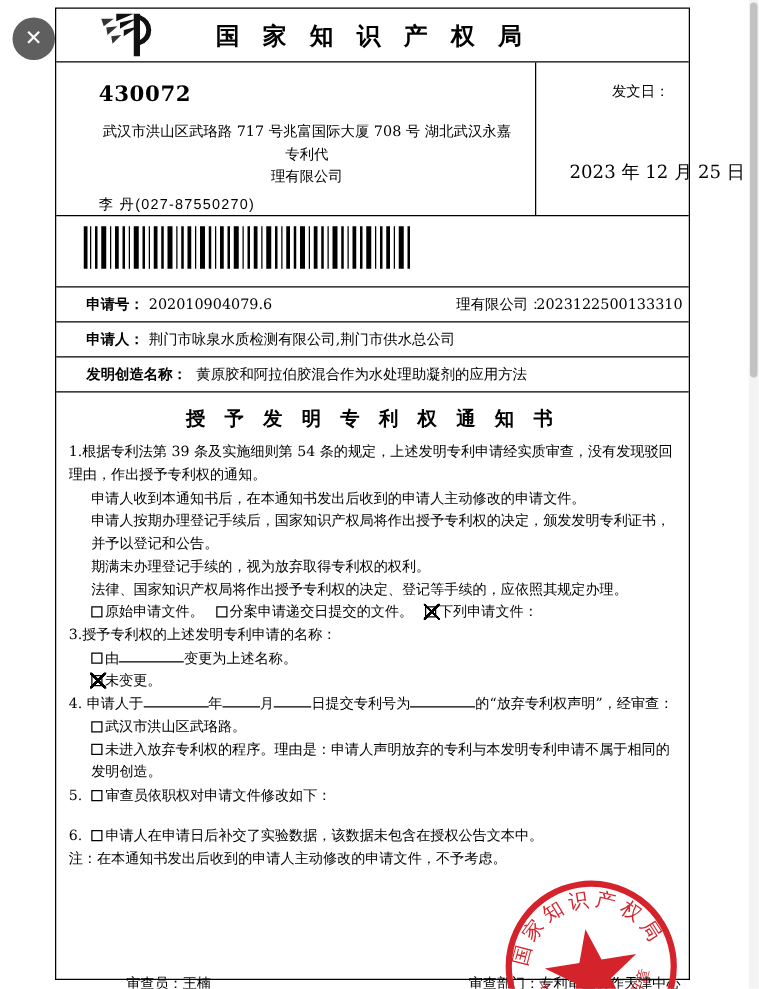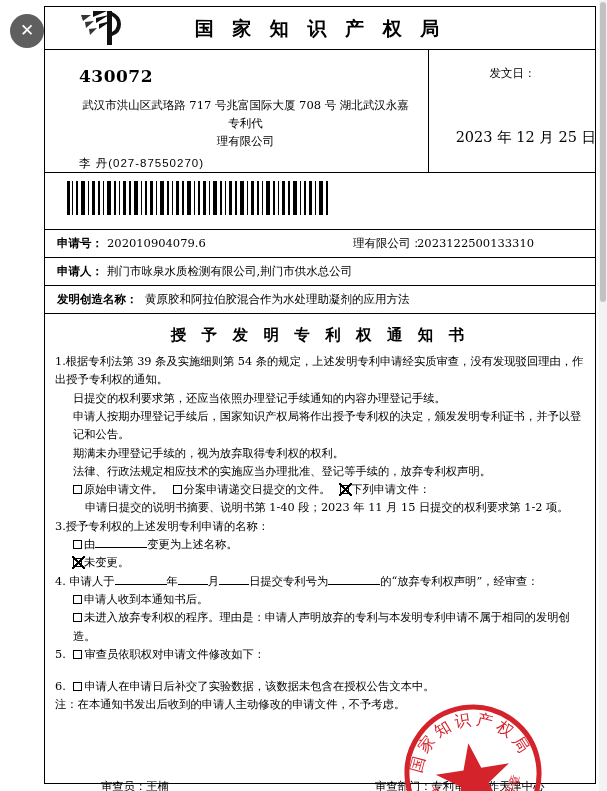--- a/index.html
+++ b/index.html
@@ -59,21 +59,21 @@
     height: 300px;
     background: #c2c2c2;
     border-radius: 3px;
   }
 
   
   .doc {
     position: absolute;
     left: 44px;
     top: 6px;
-    width: 552px;
+    width: 508px;
     height: 778px;
     border: 1px solid #000;
     box-sizing: border-box;
     background: #fff;
   }
 
   
   .hdr {
     position: relative;
     height: 42px;
@@ -182,20 +182,21 @@
   .info-row {
     position: relative;
     height: 27px;
     border-bottom: 1px solid #000;
     font-size: 11.5px;
     font-family: "DejaVu Serif", serif;
   }
   .info-row .cell {
     position: absolute;
     top: 6px;
+    margin-left: 12px;
   }
   .lab { font-weight: bold; }
   .c1 { left: 12px; }
 
   
   .body-wrap {
     position: relative;
     padding: 0 10px;
     font-size: 11.3px;
     font-family: "DejaVu Serif", serif;
@@ -371,49 +372,48 @@
 
     <div class="info-row">
       <span class="cell c1 lab">发明创造名称：</span>
       <span class="cell" style="left:100px">黄原胶和阿拉伯胶混合作为水处理助凝剂的应用方法</span>
     </div>
 
     <div class="body-wrap">
       <div class="main-title">授 予 发 明 专 利 权 通 知 书</div>
 
       <div class="p">1.根据专利法第 39 条及实施细则第 54 条的规定，上述发明专利申请经实质审查，没有发现驳回理由，作出授予专利权的通知。</div>
-      <div class="p indent2">日提交的权利要求第，还应当依照办理登记手续通知的内容办理登记手续。</div>
+      <div class="p indent2">申请人收到本通知书后，在本通知书发出后收到的申请人主动修改的申请文件。</div>
       <div class="p indent2">申请人按期办理登记手续后，国家知识产权局将作出授予专利权的决定，颁发发明专利证书，并予以登记和公告。</div>
       <div class="p indent2">期满未办理登记手续的，视为放弃取得专利权的权利。</div>
-      <div class="p indent2">法律、行政法规定相应技术的实施应当办理批准、登记等手续的，放弃专利权声明。</div>
+      <div class="p indent2">法律、国家知识产权局将作出授予专利权的决定、登记等手续的，应依照其规定办理。</div>
 
       <div class="p indent2">
         <span class="cb"></span><span>原始申请文件。</span>
         <span class="cb" style="margin-left:6px"></span><span>分案申请递交日提交的文件。</span>
         <span class="cb x" style="margin-left:6px"></span><span>下列申请文件：</span>
       </div>
 
-      <div class="p" style="padding-left:30px">申请日提交的说明书摘要、说明书第 1-40 段；2023 年 11 月 15 日提交的权利要求第 1-2 项。</div>
       <div class="p">3.授予专利权的上述发明专利申请的名称：</div>
 
       <div class="p indent2">
         <span class="cb"></span><span>由</span><span class="u"></span><span>变更为上述名称。</span>
       </div>
 
       <div class="p indent2">
         <span class="cb x"></span><span>未变更。</span>
       </div>
 
       <div class="p">
         <span>4.</span>
         <span>申请人于</span><span class="u"></span><span>年</span><span class="u-sm"></span><span>月</span><span class="u-sm"></span><span>日提交专利号为</span><span class="u"></span><span>的“放弃专利权声明”，经审查：</span>
       </div>
 
       <div class="p indent2">
-        <span class="cb"></span><span>申请人收到本通知书后。</span>
+        <span class="cb"></span><span>武汉市洪山区武珞路。</span>
       </div>
       <div class="p indent2">
         <span class="cb"></span><span>未进入放弃专利权的程序。理由是：申请人声明放弃的专利与本发明专利申请不属于相同的发明创造。</span>
       </div>
 
       <div class="p">
         <span>5.</span>
         <span class="cb" style="margin-left:4px"></span><span>审查员依职权对申请文件修改如下：</span>
       </div>
 

